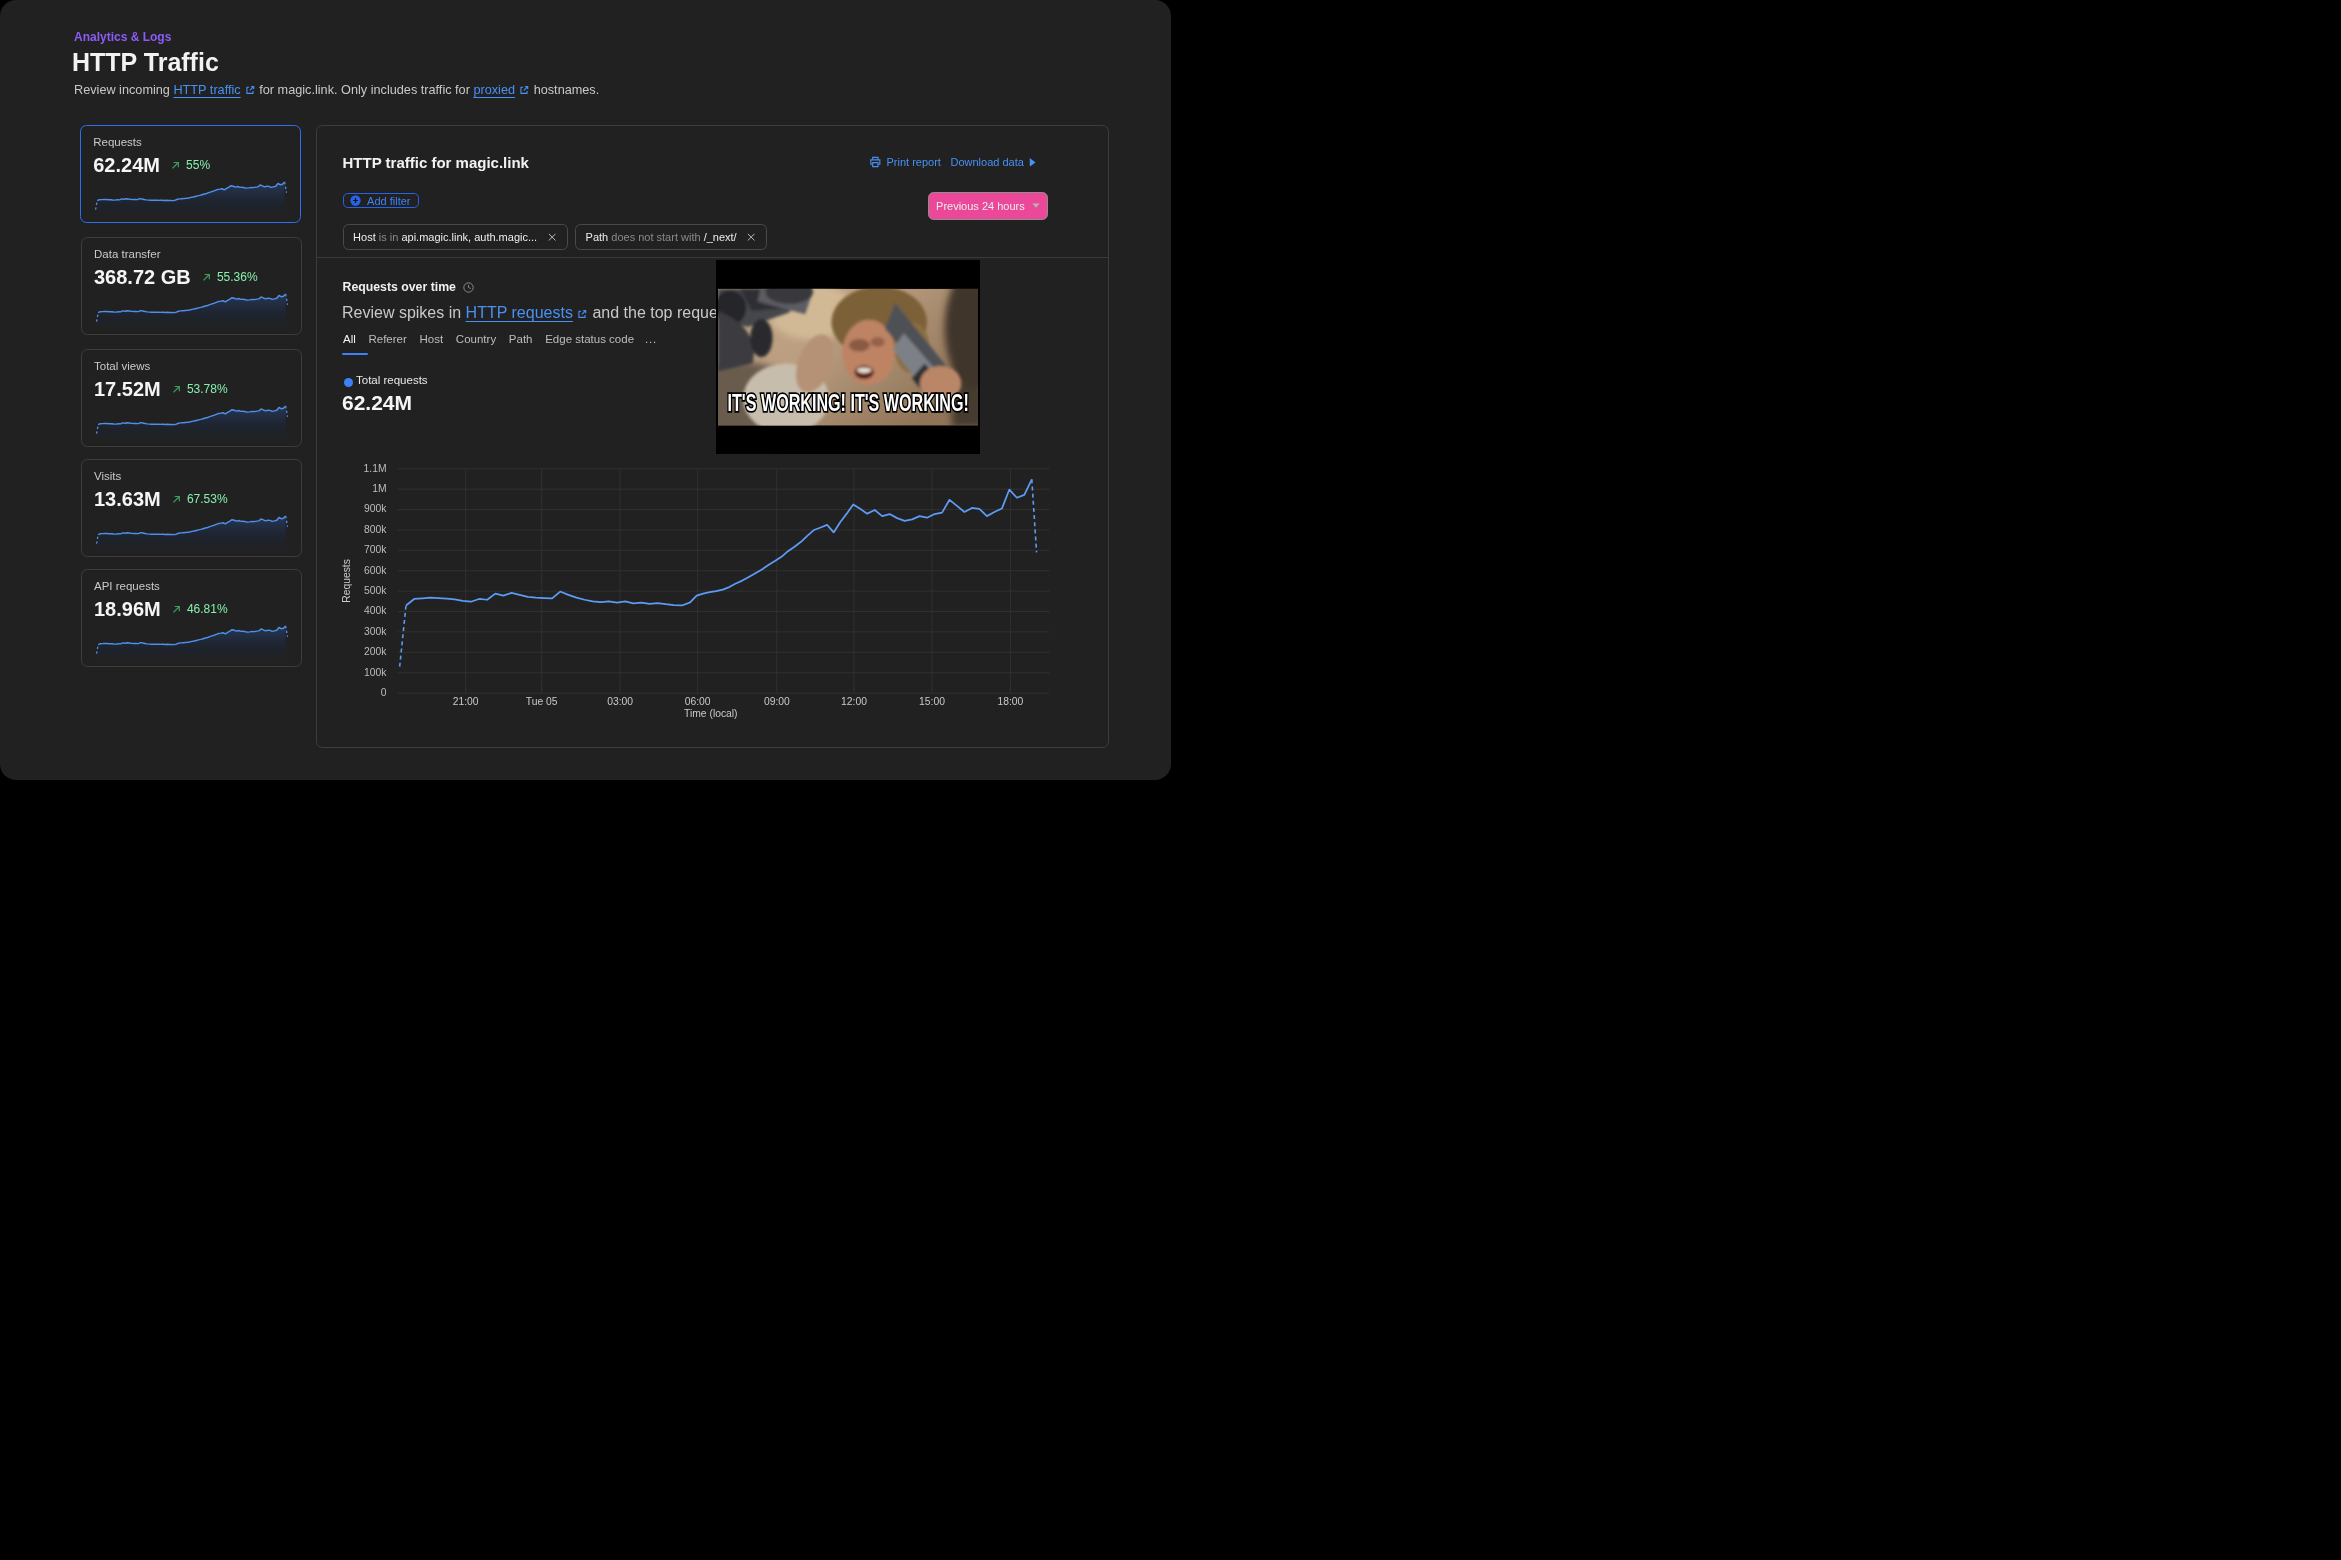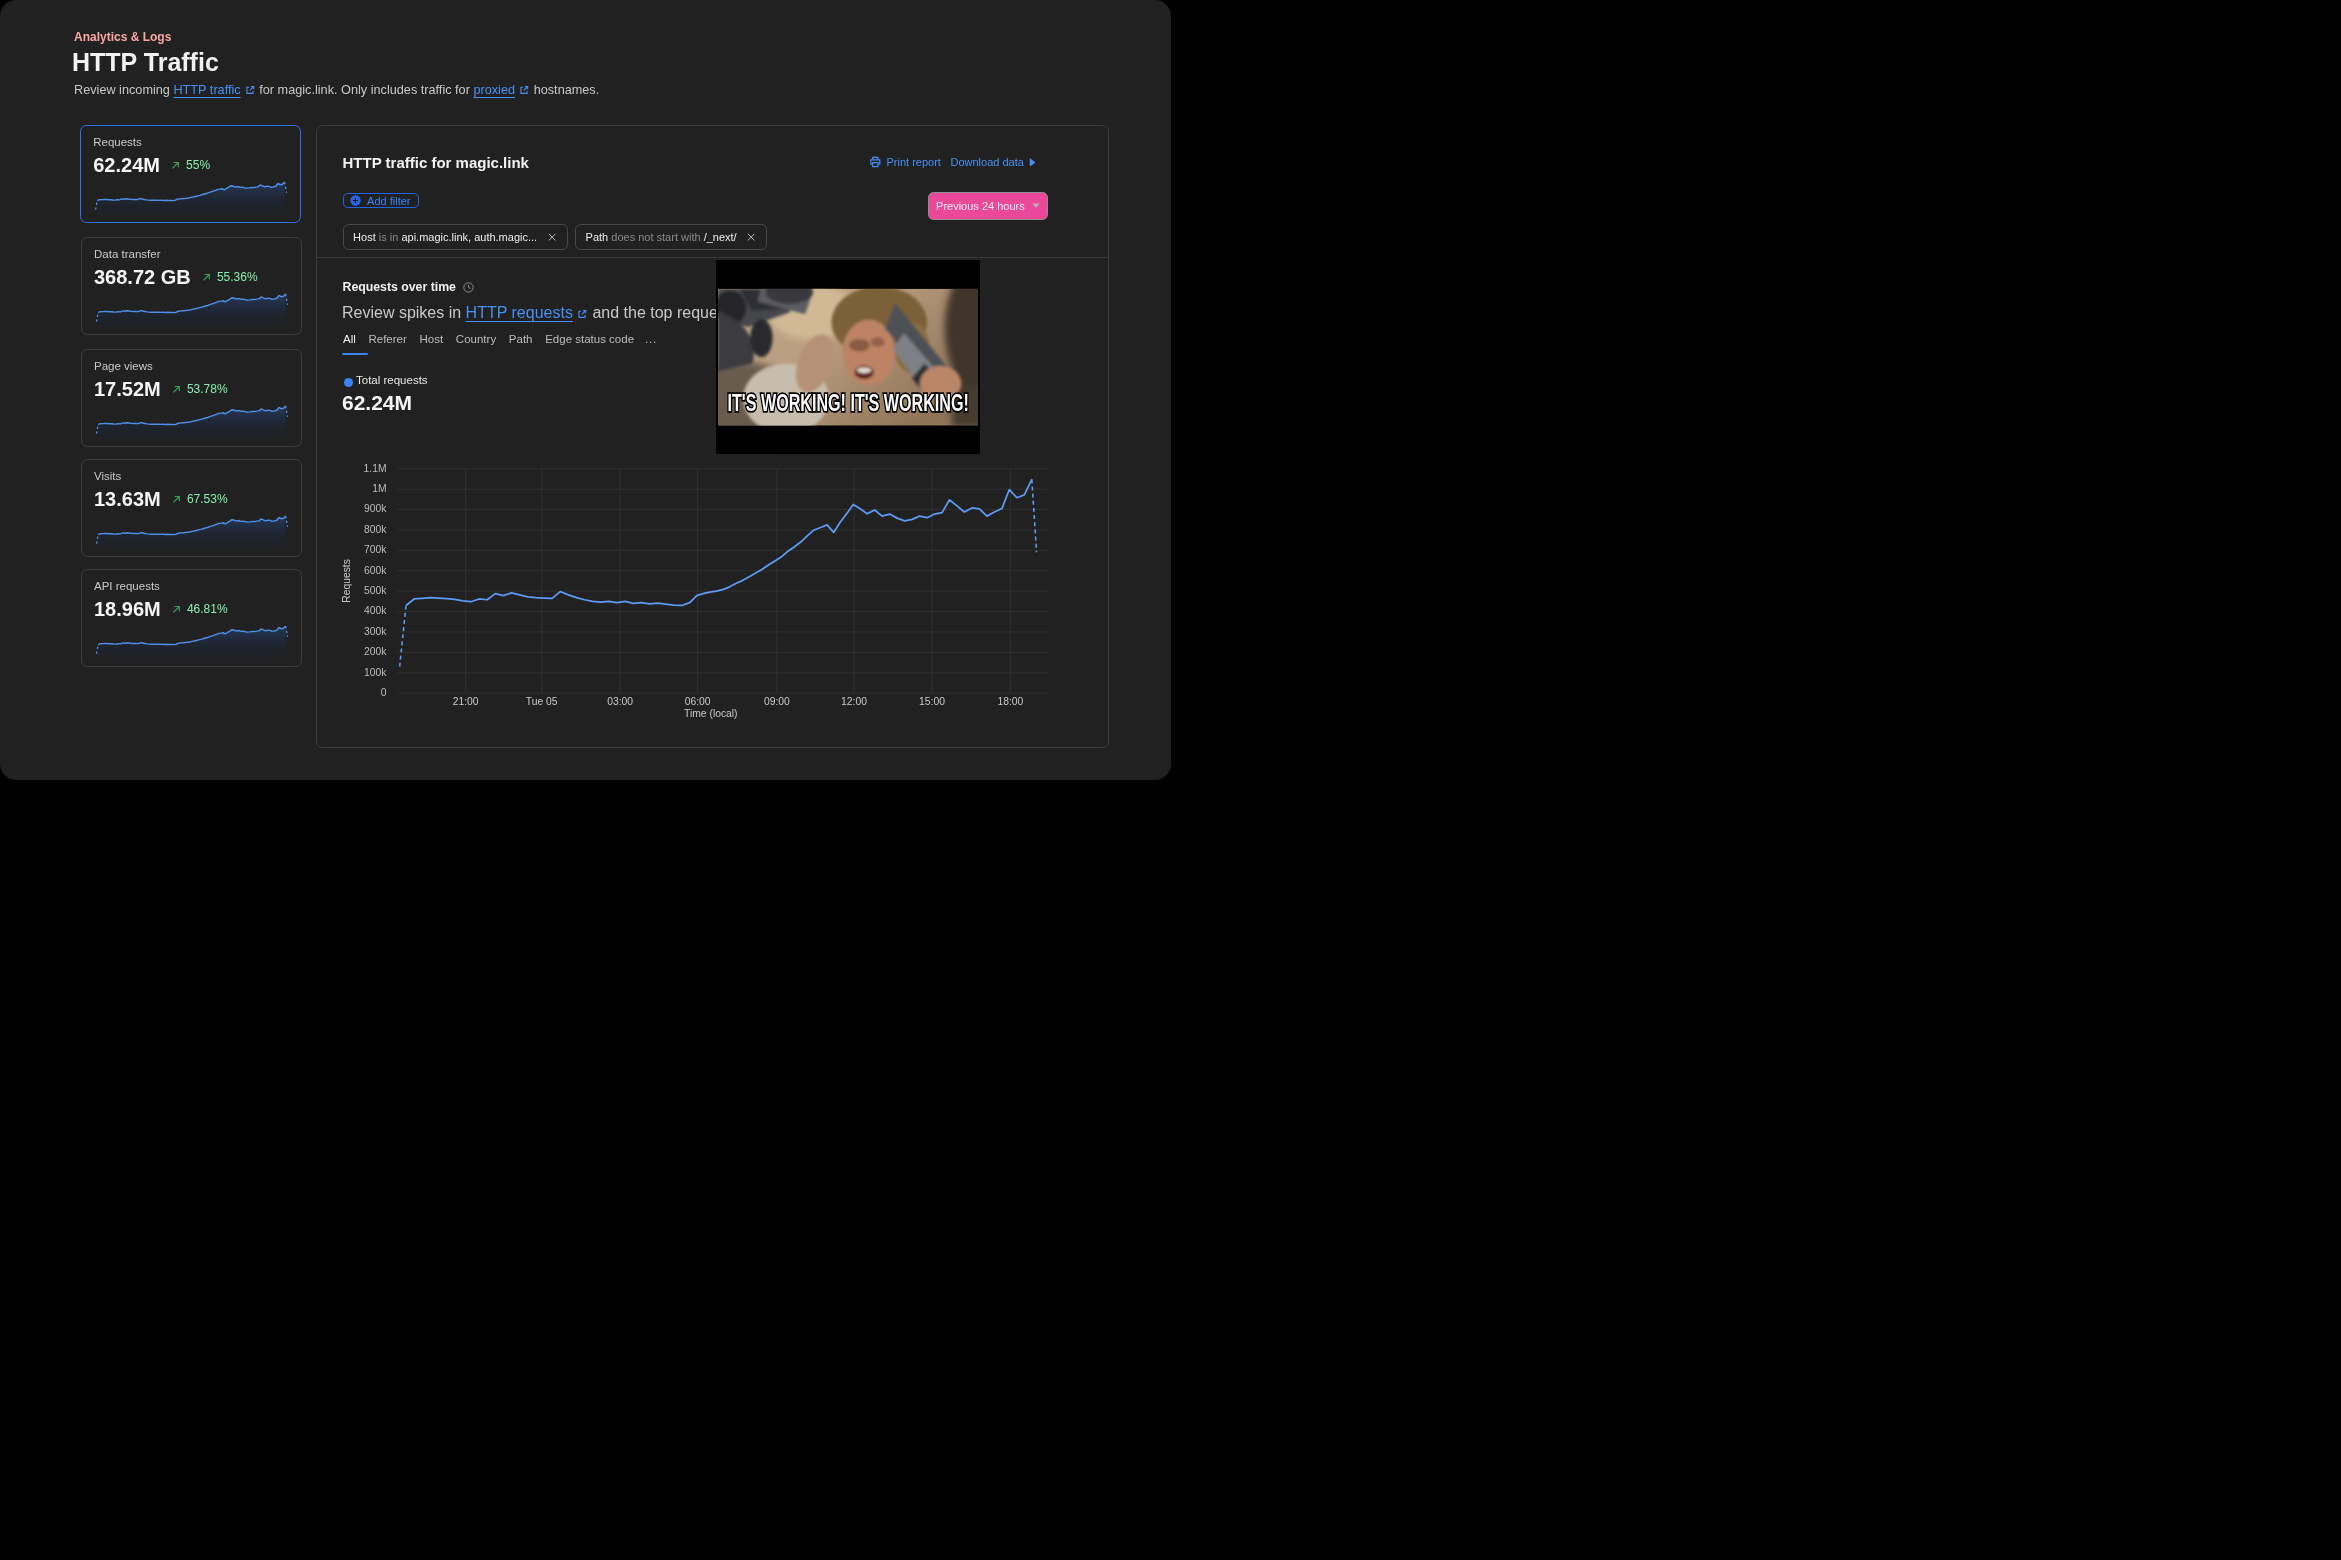--- a/index.html
+++ b/index.html
@@ -12,21 +12,21 @@
   .card.sel{border:1.6px solid #2e6ff2;margin-left:-0.8px;margin-top:-0.8px;}
   .clabel{position:absolute;left:12px;top:9.8px;font-size:11.5px;color:#c9c9c9;}
   .cval{position:absolute;left:12px;top:27.5px;font-size:20px;font-weight:bold;color:#f5f5f5;display:flex;align-items:center;}
   .cpct{font-size:12px;font-weight:400;color:#86efac;margin-left:11px;display:inline-flex;align-items:center;}
   .cpct .arr{margin-right:6.4px;}
   .mini{position:absolute;left:12.7px;top:51px;}
 </style>
 </head>
 <body>
 <div class="page">
-  <div class="abs" style="left:74px;top:30px;font-size:12px;font-weight:600;color:#fca5a5;">Analytics &amp; Logs</div>
+  <div class="abs" style="left:74px;top:30px;font-size:12px;font-weight:600;color:#8b5cf6;">Analytics &amp; Logs</div>
   <div class="abs" style="left:72px;top:48px;font-size:25px;font-weight:bold;color:#f2f2f2;">HTTP Traffic</div>
   <div class="abs" style="left:74px;top:83px;font-size:12.7px;color:#c8c8c8;">Review incoming <span class="lnk">HTTP traffic</span><svg class="ext" width="10.3" height="10.3" viewBox="0 0 16 16" fill="none" stroke="#4791f5" stroke-width="1.7">
         <path d="M6.5 3.5 H3 V13 H12.5 V9.5"></path>
         <path d="M9.5 2.5 h4 V6.5"></path>
         <path d="M13 3 L7.5 8.5"></path>
       </svg> for magic.link. Only includes traffic for <span class="lnk">proxied</span><svg class="ext" width="10.3" height="10.3" viewBox="0 0 16 16" fill="none" stroke="#4791f5" stroke-width="1.7">
         <path d="M6.5 3.5 H3 V13 H12.5 V9.5"></path>
         <path d="M9.5 2.5 h4 V6.5"></path>
         <path d="M13 3 L7.5 8.5"></path>
       </svg> hostnames.</div>
@@ -63,21 +63,21 @@
             <stop offset="1" stop-color="#17253f" stop-opacity="0.05"></stop>
           </linearGradient>
         </defs>
         <path d="M 4.0,29.6 L 6.8,28.4 L 9.6,28.3 L 12.4,28.2 L 15.2,28.2 L 18.0,28.4 L 20.9,28.5 L 23.7,28.8 L 26.5,28.9 L 29.3,28.4 L 32.1,28.6 L 34.9,27.4 L 37.7,27.8 L 40.5,27.3 L 43.3,27.6 L 46.1,28.0 L 49.0,28.2 L 51.8,28.2 L 54.6,28.3 L 57.4,27.0 L 60.2,27.6 L 63.0,28.2 L 65.8,28.6 L 68.6,28.9 L 71.4,29.0 L 74.2,28.9 L 77.0,29.1 L 79.9,28.9 L 82.7,29.2 L 85.5,29.1 L 88.3,29.3 L 91.1,29.2 L 93.9,29.4 L 96.7,29.5 L 99.5,29.6 L 102.3,29.0 L 105.1,27.8 L 108.0,27.4 L 110.8,27.1 L 113.6,27.0 L 116.4,26.6 L 119.2,26.2 L 122.0,25.5 L 124.8,25.0 L 127.6,24.3 L 130.4,23.6 L 133.2,22.9 L 136.0,22.1 L 138.9,21.3 L 141.7,20.6 L 144.5,19.5 L 147.3,18.6 L 150.1,17.7 L 152.9,16.6 L 155.7,15.5 L 158.5,15.1 L 161.3,14.6 L 164.1,16.0 L 167.0,14.1 L 169.8,12.5 L 172.6,10.8 L 175.4,11.5 L 178.2,12.5 L 181.0,11.8 L 183.8,12.9 L 186.6,12.6 L 189.4,13.3 L 192.2,13.8 L 195.0,13.5 L 197.9,12.9 L 200.7,13.2 L 203.5,12.6 L 206.3,12.3 L 209.1,9.9 L 211.9,11.0 L 214.7,12.2 L 217.5,11.4 L 220.3,11.6 L 223.1,12.9 L 226.0,12.2 L 228.8,11.5 L 231.6,8.0 L 234.4,9.5 L 237.2,9.0 L 240.0,6.1 L 240.0,49 L 4.0,49 Z" fill="url(#mfb)" stroke="none"></path>
         <path d="M 2.0,41.0 L 4.0,29.6" fill="none" stroke="#4f8fe8" stroke-width="1.6" stroke-dasharray="3 3"></path>
         <path d="M 4.0,29.6 L 6.8,28.4 L 9.6,28.3 L 12.4,28.2 L 15.2,28.2 L 18.0,28.4 L 20.9,28.5 L 23.7,28.8 L 26.5,28.9 L 29.3,28.4 L 32.1,28.6 L 34.9,27.4 L 37.7,27.8 L 40.5,27.3 L 43.3,27.6 L 46.1,28.0 L 49.0,28.2 L 51.8,28.2 L 54.6,28.3 L 57.4,27.0 L 60.2,27.6 L 63.0,28.2 L 65.8,28.6 L 68.6,28.9 L 71.4,29.0 L 74.2,28.9 L 77.0,29.1 L 79.9,28.9 L 82.7,29.2 L 85.5,29.1 L 88.3,29.3 L 91.1,29.2 L 93.9,29.4 L 96.7,29.5 L 99.5,29.6 L 102.3,29.0 L 105.1,27.8 L 108.0,27.4 L 110.8,27.1 L 113.6,27.0 L 116.4,26.6 L 119.2,26.2 L 122.0,25.5 L 124.8,25.0 L 127.6,24.3 L 130.4,23.6 L 133.2,22.9 L 136.0,22.1 L 138.9,21.3 L 141.7,20.6 L 144.5,19.5 L 147.3,18.6 L 150.1,17.7 L 152.9,16.6 L 155.7,15.5 L 158.5,15.1 L 161.3,14.6 L 164.1,16.0 L 167.0,14.1 L 169.8,12.5 L 172.6,10.8 L 175.4,11.5 L 178.2,12.5 L 181.0,11.8 L 183.8,12.9 L 186.6,12.6 L 189.4,13.3 L 192.2,13.8 L 195.0,13.5 L 197.9,12.9 L 200.7,13.2 L 203.5,12.6 L 206.3,12.3 L 209.1,9.9 L 211.9,11.0 L 214.7,12.2 L 217.5,11.4 L 220.3,11.6 L 223.1,12.9 L 226.0,12.2 L 228.8,11.5 L 231.6,8.0 L 234.4,9.5 L 237.2,9.0 L 240.0,6.1" fill="none" stroke="#4f8fe8" stroke-width="1.8" stroke-linejoin="round"></path>
         <path d="M 240.0,6.1 L 242.5,19.7" fill="none" stroke="#4f8fe8" stroke-width="1.6" stroke-dasharray="3 3"></path>
       </svg>
   </div>
   <div class="card" style="top:349px;">
-    <div class="clabel">Page views</div>
+    <div class="clabel">Total views</div>
     <div class="cval">17.52M<span class="cpct"><svg class="arr" width="8.8" height="8.8" viewBox="0 0 12 12" fill="none" stroke="#3fa05c" stroke-width="1.6">
             <path d="M2 10 L10 2 M3.6 2 H10 V8.4"></path>
           </svg>53.78%</span></div>
     <svg class="mini" width="193" height="40" viewBox="0 0 243 50">
         <defs>
           <linearGradient id="mfc" x1="0" y1="0" x2="0" y2="1">
             <stop offset="0" stop-color="#2a4a82" stop-opacity="0.6"></stop>
             <stop offset="0.7" stop-color="#17253f" stop-opacity="0.3"></stop>
             <stop offset="1" stop-color="#17253f" stop-opacity="0.05"></stop>
           </linearGradient>

